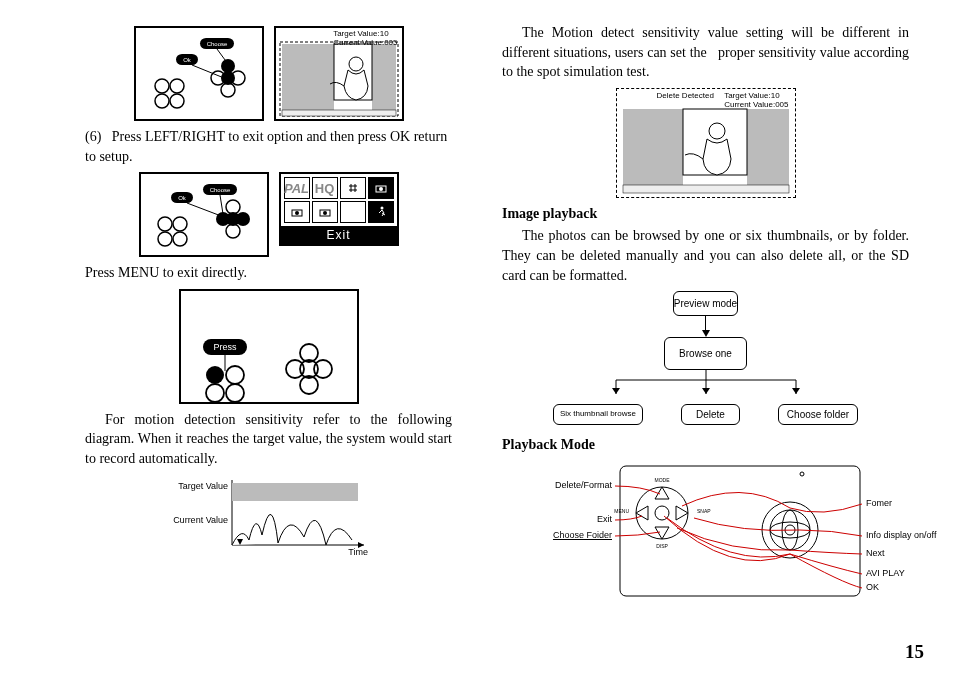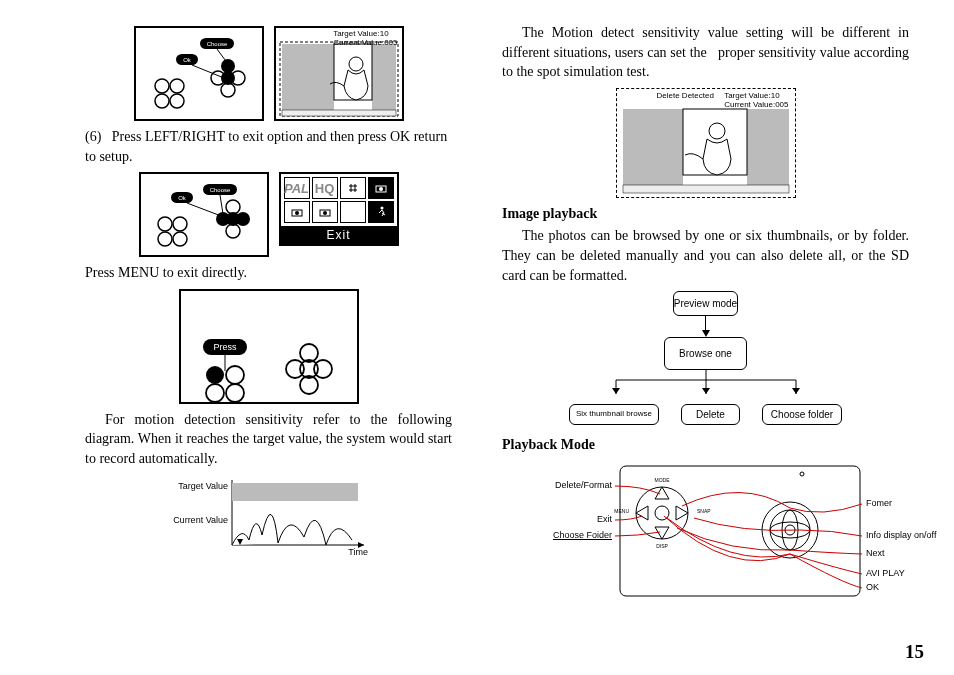--- a/index.html
+++ b/index.html
@@ -300,21 +300,21 @@
       <svg width="260" height="34">
         <line x1="130" y1="0" x2="130" y2="10" stroke="#000"></line>
         <line x1="40" y1="10" x2="220" y2="10" stroke="#000"></line>
         <line x1="40" y1="10" x2="40" y2="24" stroke="#000"></line>
         <line x1="130" y1="10" x2="130" y2="24" stroke="#000"></line>
         <line x1="220" y1="10" x2="220" y2="24" stroke="#000"></line>
         <polygon points="40,24 36,18 44,18" fill="#000"></polygon>
         <polygon points="130,24 126,18 134,18" fill="#000"></polygon>
         <polygon points="220,24 216,18 224,18" fill="#000"></polygon>
       </svg>
-      <div style="display:flex;gap:22px;">
+      <div style="display:flex;gap:38px;">
         <div class="flow-box" style="font-size:8px;padding:4px 6px;">Six thumbnail browse</div>
         <div class="flow-box" style="padding:4px 14px;">Delete</div>
         <div class="flow-box" style="padding:4px 8px;">Choose folder</div>
       </div>
     </div>
 
     <p class="p bold">Playback Mode</p>
 
     <div style="position:relative;width:100%;height:160px;">
       <svg width="410" height="160" viewBox="0 0 410 160">

